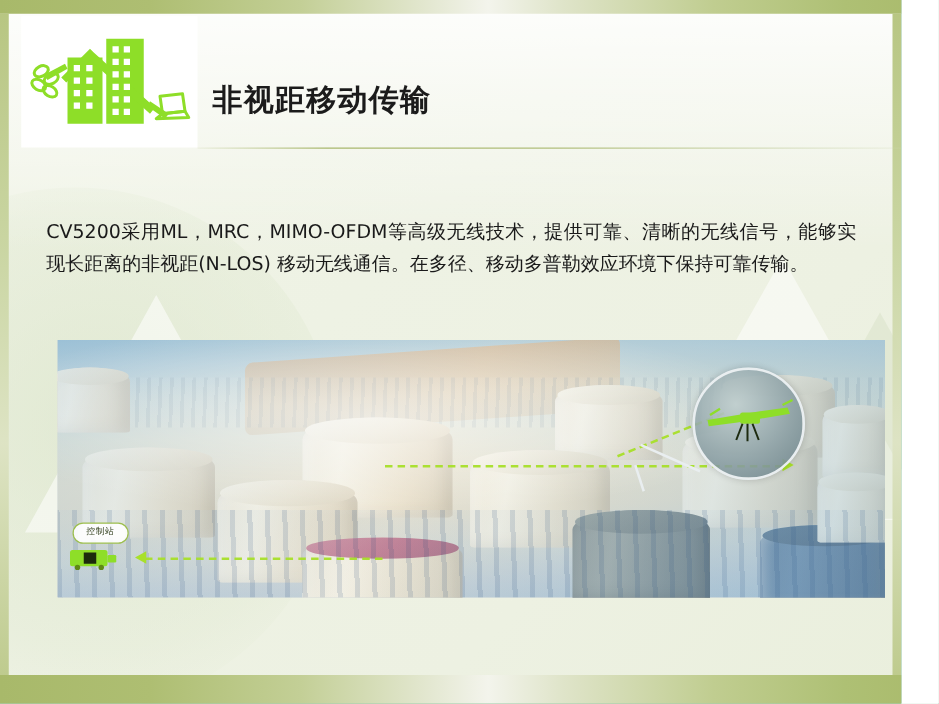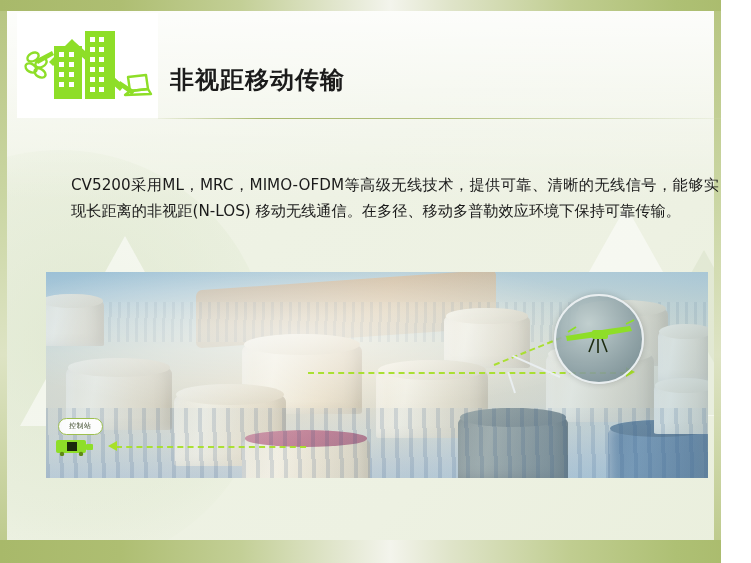--- a/index.html
+++ b/index.html
@@ -127,21 +127,21 @@
         rgba(185,198,140,0.15) 0%,
         rgba(163,180,101,0.95) 18%,
         rgba(170,185,112,0.9) 50%,
         rgba(198,208,165,0.55) 82%,
         rgba(214,221,190,0.15) 100%);
   }
 
   
   .body-text {
     position: absolute;
-    left: 71px; top: 172px;
+    left: 37px; top: 172px;
     width: 648px;
     font-family: "DejaVu Sans", "Liberation Sans", sans-serif;
     font-size: 15.2px;
     line-height: 26px;
     color: #1a1a1a;
     text-align: justify;
     text-justify: inter-ideograph;
   }
 
   

